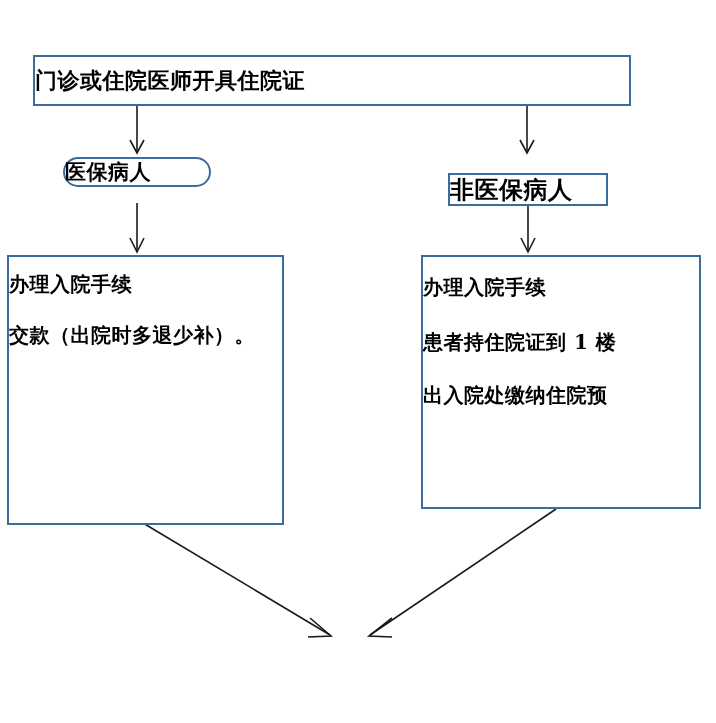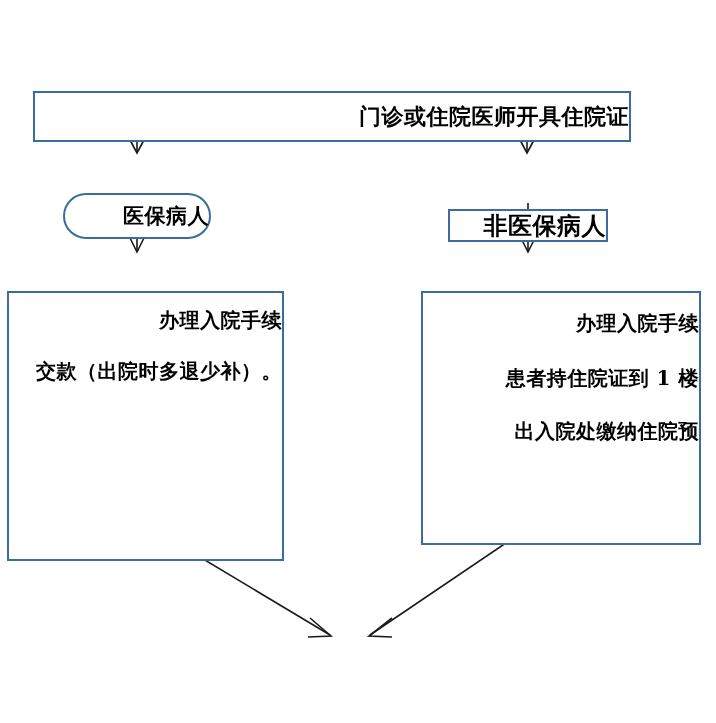--- a/index.html
+++ b/index.html
@@ -17,41 +17,40 @@
     background: #ffffff;
     overflow: hidden;
   }
   .node {
     position: absolute;
     box-sizing: border-box;
     border: 2px solid #3c6c9e;
     background: #ffffff;
     display: flex;
     flex-direction: column;
-    align-items: flex-end;
+    align-items: flex-start;
     justify-content: center;
     color: #000000;
     font-weight: 700;
     letter-spacing: 0.5px;
-    margin-top: 36px;
   }
   .node .line {
     display: block;
     white-space: nowrap;
   }
 
   
   #node-start {
     left: 33px;  top: 55px;
     width: 598px; height: 51px;
     font-size: 22px;
   }
   #node-insured {
     left: 63px;  top: 157px;
-    width: 148px; height: 46px;
+    width: 148px; height: 30px;
     font-size: 21px;
     border-radius: 23px;
   }
   #node-uninsured {
     left: 448px; top: 173px;
     width: 160px; height: 33px;
     font-size: 24px;
   }
   #node-insured-proc {
     left: 7px;   top: 255px;

